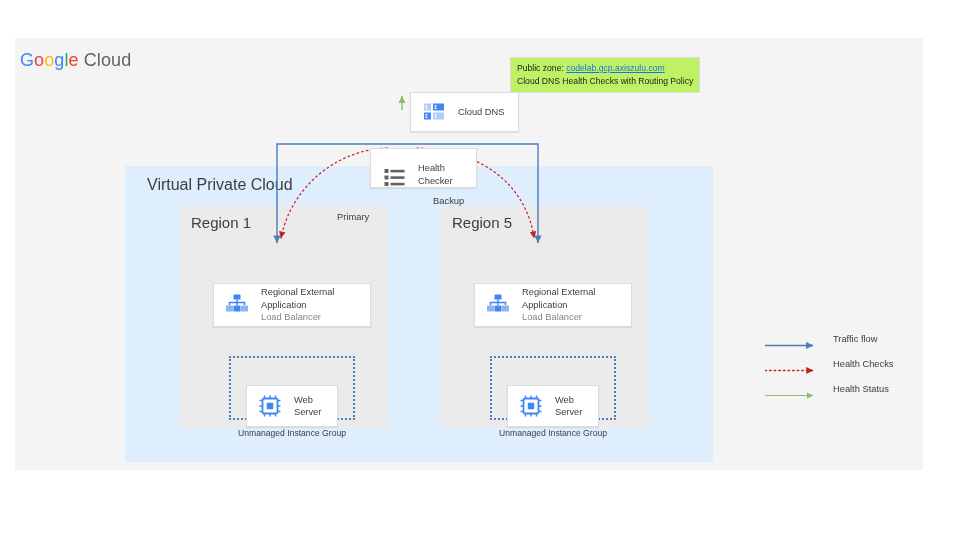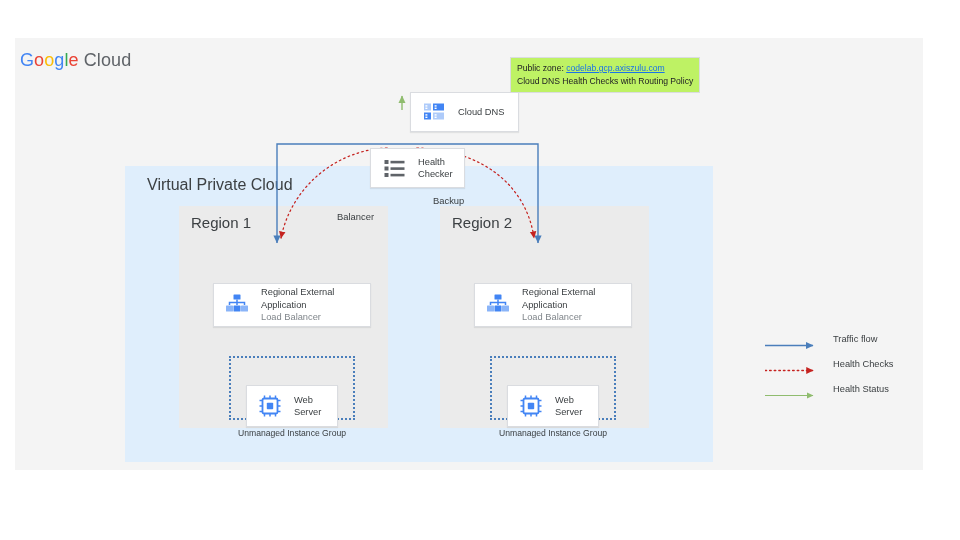--- a/index.html
+++ b/index.html
@@ -92,21 +92,21 @@
   }
   .card .txt {
     font-size: 9.3px;
     color: #3c4043;
     line-height: 12.4px;
     padding-left: 7px;
   }
   .card .txt .sub { color: #80868b; }
 
   #cloud-dns  { left: 355px; top: 54px;  width: 109px; height: 40px; margin-left: 40px; }
-  #health-chk { left: 355px; top: 110px; width: 95px; height: 40px; }
+  #health-chk { left: 355px; top: 110px; width: 107px; height: 40px; align-items: flex-end; }
   .lb  { width: 158px; height: 44px; top: 245px; }
   .lb.r1 { left: 198px; }
   .lb.r2 { left: 459px; }
   .ws  { width: 92px; height: 42px; top: 347px; }
   .ws.r1 { left: 231px; }
   .ws.r2 { left: 492px; }
 
   
   .ig {
     position: absolute;
@@ -173,21 +173,21 @@
   </div>
 
   <div class="vpc">
     <div class="vpc-label">Virtual Private Cloud</div>
   </div>
 
   <div class="region r1">
     <div class="region-label">Region 1</div>
   </div>
   <div class="region r2">
-    <div class="region-label">Region 2</div>
+    <div class="region-label">Region 5</div>
   </div>
 
   <div class="ig r1"></div>
   <div class="ig r2"></div>
 
   <svg class="wires">
     <defs>
       <marker id="ah-blue" markerWidth="7" markerHeight="7" refX="5.4" refY="3" orient="auto">
         <path d="M0,0.4 L5.6,3 L0,5.6 z" fill="#4a7ebb"></path>
       </marker>
@@ -205,21 +205,21 @@
     <path d="M387,106 L262,106 L262,205" stroke="#4a7ebb" stroke-width="1.4" fill="none" marker-end="url(#ah-blue)"></path>
     <path d="M387,106 L523,106 L523,205" stroke="#4a7ebb" stroke-width="1.4" fill="none" marker-end="url(#ah-blue)"></path>
 
     <line x1="262" y1="251" x2="262" y2="288" stroke="#4a7ebb" stroke-width="1.4" marker-end="url(#ah-blue)"></line>
     <line x1="523" y1="251" x2="523" y2="288" stroke="#4a7ebb" stroke-width="1.4" marker-end="url(#ah-blue)"></line>
 
     <path d="M372,110 C320,112 276,150 266,200" stroke="#c5221f" stroke-width="1.25" fill="none" stroke-dasharray="1.6 3.2" stroke-linecap="round" marker-end="url(#ah-red)"></path>
     <path d="M402,110 C470,112 512,150 519,200" stroke="#c5221f" stroke-width="1.25" fill="none" stroke-dasharray="1.6 3.2" stroke-linecap="round" marker-end="url(#ah-red)"></path>
   </svg>
 
-  <div class="edge-label" id="lbl-primary">Balancer</div>
+  <div class="edge-label" id="lbl-primary">Primary</div>
   <div class="edge-label" id="lbl-backup">Backup</div>
 
   <div class="card" id="cloud-dns">
     <div class="ico">
       <svg width="22" height="20" viewBox="0 0 22 20">
         <rect x="1" y="1.5" width="7" height="7" fill="#aecbfa"></rect>
         <rect x="10" y="1.5" width="11" height="7" fill="#4285f4"></rect>
         <rect x="1" y="10.5" width="7" height="7" fill="#4285f4"></rect>
         <rect x="10" y="10.5" width="11" height="7" fill="#aecbfa"></rect>
         <rect x="2.4" y="3.2" width="2" height="1.4" fill="#ffffff"></rect>

